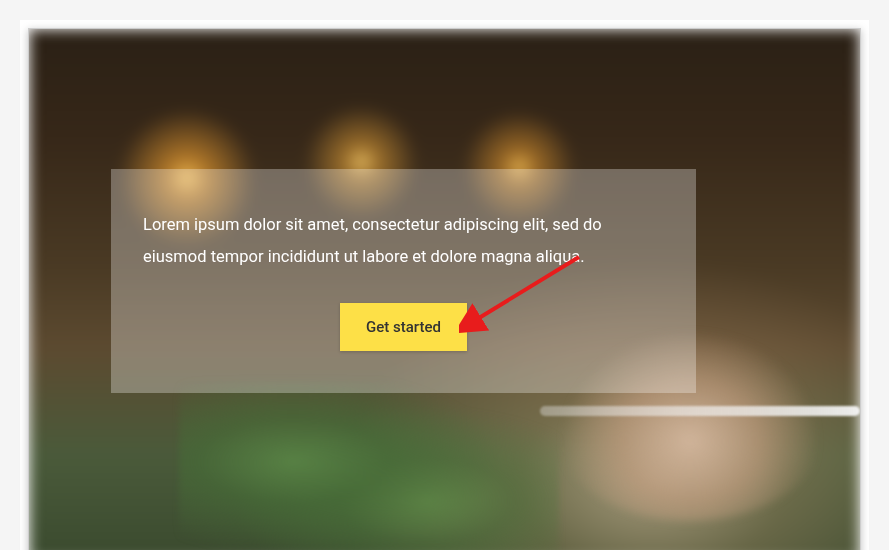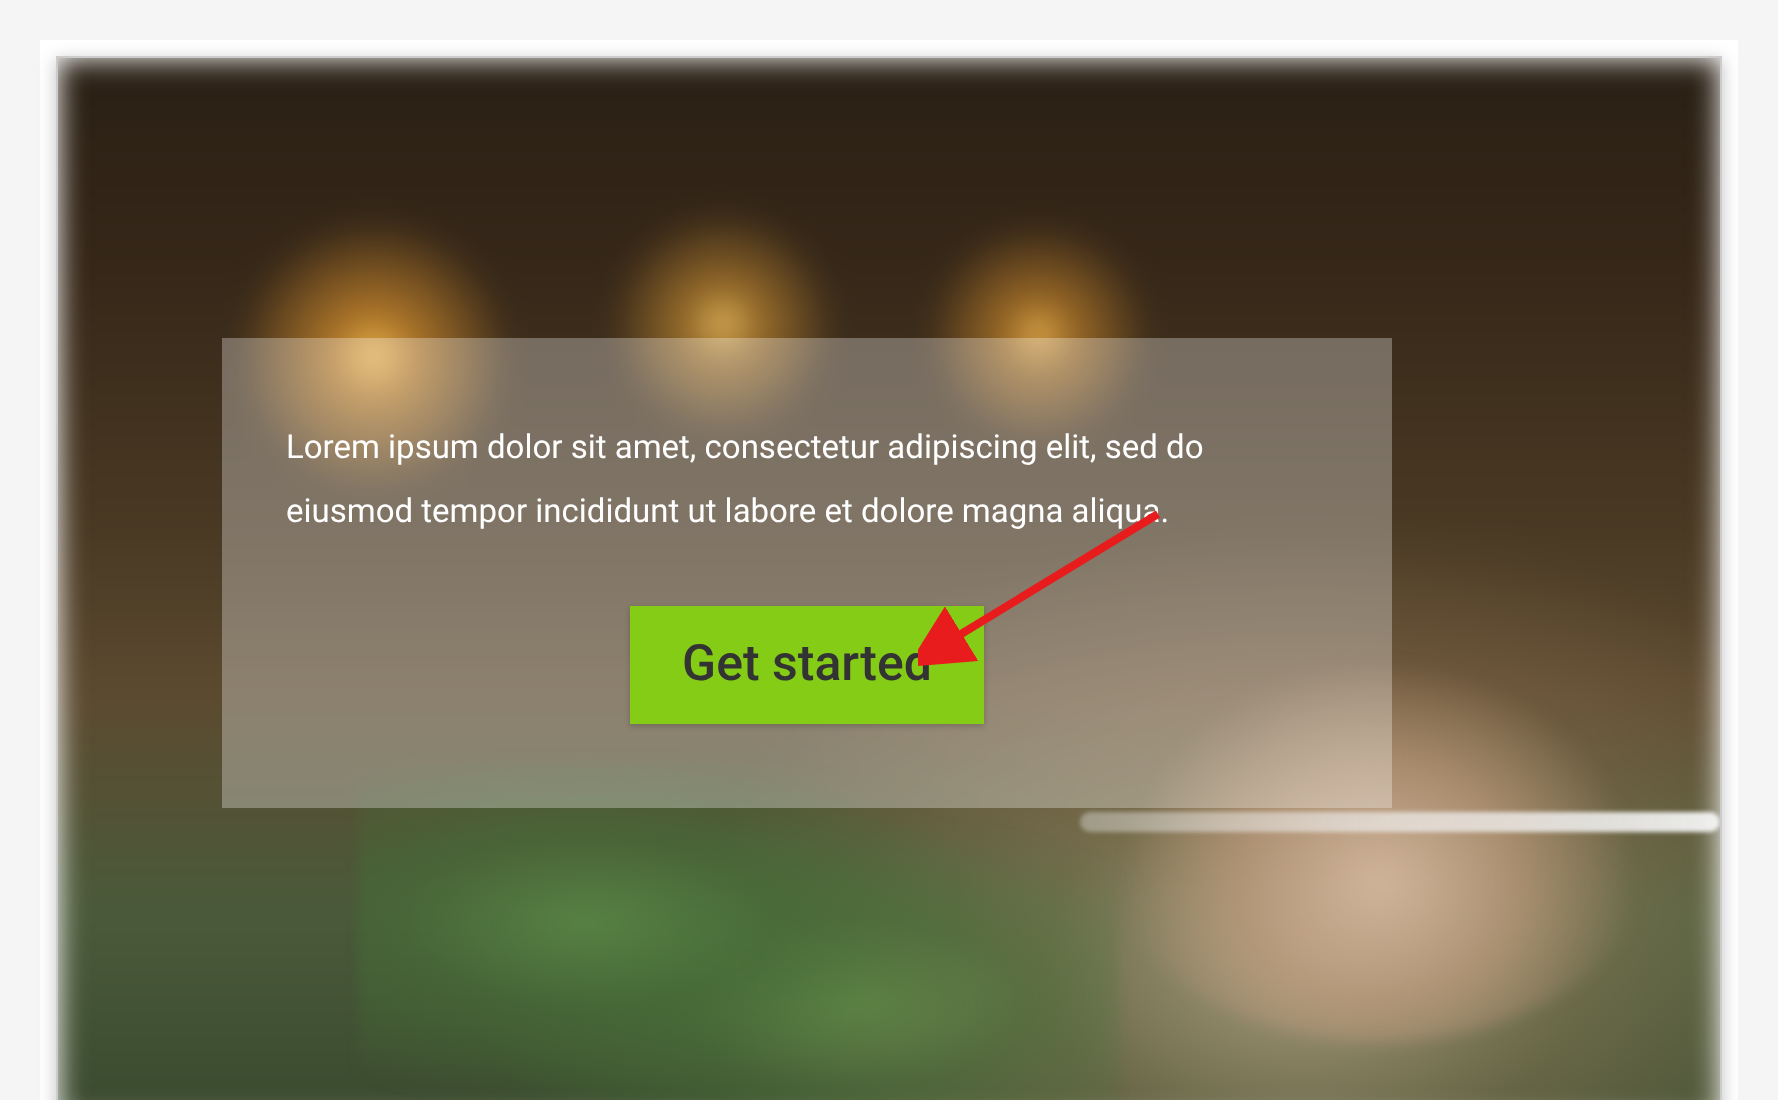--- a/index.html
+++ b/index.html
@@ -88,23 +88,23 @@
       font-size: 16.5px;
       line-height: 1.95;
       text-align: left;
     }
     .cta-button-wrap {
       text-align: center;
       margin-top: 30px;
     }
     .cta-button {
       display: inline-block;
-      background: #84cc16;
+      background: #fde047;
       color: #333;
-      font-size: 25px;
+      font-size: 15px;
       font-weight: 500;
       padding: 15px 26px;
       border: none;
       box-shadow: 0 1px 3px rgba(0,0,0,0.2);
       cursor: pointer;
       font-family: inherit;
     }
     .arrow {
       position: absolute;
       left: 430px;

